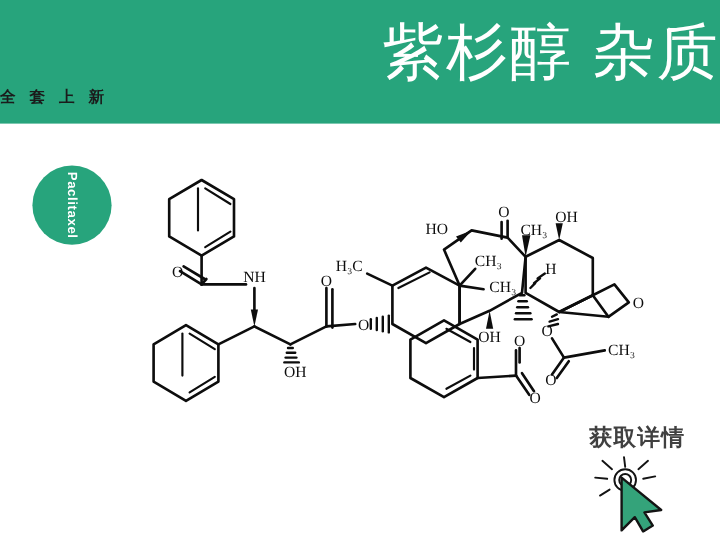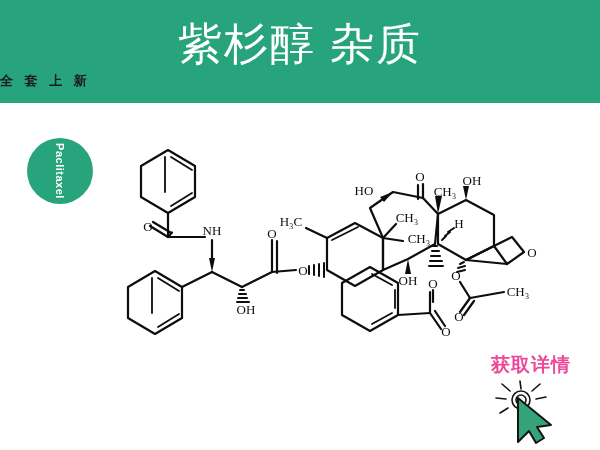--- a/index.html
+++ b/index.html
@@ -12,23 +12,23 @@
   }
   #page{position:relative;width:600px;height:450px;background:#fff;}
 
   
   .header{
     position:absolute;left:0;top:0;width:600px;height:103px;
     background:#27a47c;
   }
   .header-title{
     position:absolute;left:0;top:18px;width:600px;
-    text-align:center;
+    text-align:right;
     color:#ffffff;
-    font-size:44px;
+    font-size:51px;
     line-height:52px;
     font-weight:400;
     letter-spacing:2px;
     white-space:nowrap;
   }
   .header-sub{
     position:absolute;left:0;top:72px;width:600px;
     color:#1b1b1b;
     font-size:13px;
     font-weight:bold;
@@ -60,21 +60,21 @@
   }
   .structure svg{display:block;}
 
   
   .cta{
     position:absolute;left:476px;top:352px;width:110px;height:92px;
   }
   .cta-text{
     position:absolute;left:0;top:0;width:110px;
     text-align:center;
-    color:#ec4899;
+    color:#404040;
     font-size:19px;
     font-weight:bold;
     letter-spacing:1px;
     white-space:nowrap;
   }
   .cta-cursor{
     position:absolute;left:18px;top:28px;
   }
 </style>
 </head>

